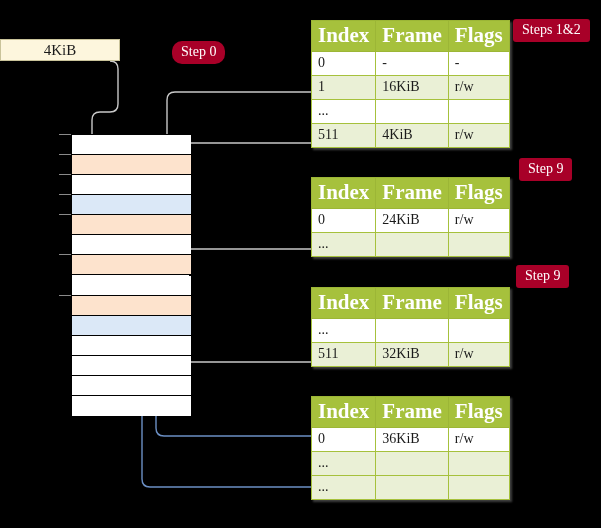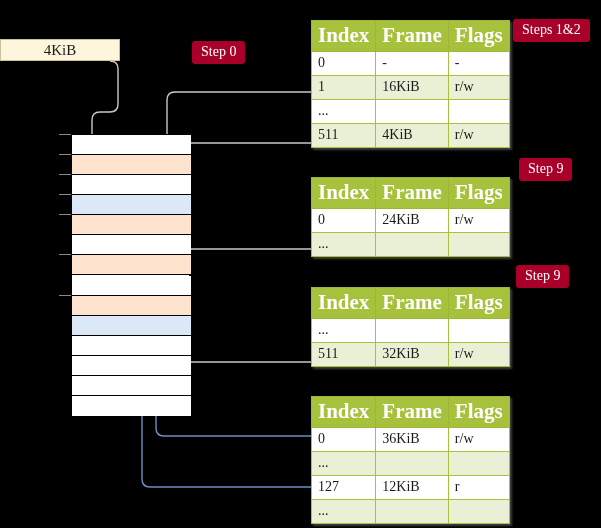--- a/index.html
+++ b/index.html
@@ -41,21 +41,21 @@
     background: #a80028;
     color: #ffffff;
     font-size: 14px;
     line-height: 18px;
     padding: 2px 9px 3px 9px;
     border-radius: 3px;
     white-space: nowrap;
     box-shadow: 0 1px 0 rgba(0,0,0,0.4);
     font-family: Liberation Serif, serif;
   }
-  .step0  { left: 192px; top: 41px; }
+  .step0  { left: 172px; top: 41px; border-radius: 10px; }
   .step12 { left: 513px; top: 19px; }
   .step3  { left: 519px; top: 158px; }
   .step4  { left: 516px; top: 265px; }
 
   
   .mem-grid {
     position: absolute;
     left: 71px;
     top: 134px;
     width: 119px;
@@ -310,24 +310,19 @@
       <tr>
         <td>0</td>
         <td>36KiB</td>
         <td>r/w</td>
       </tr>
       <tr class="alt">
         <td>...</td>
         <td></td>
         <td></td>
       </tr>
-      <tr>
-        <td>127</td>
-        <td>12KiB</td>
-        <td>r</td>
-      </tr>
       <tr class="alt">
         <td>...</td>
         <td></td>
         <td></td>
       </tr>
     </tbody>
 </table>
 
 </body></html>

